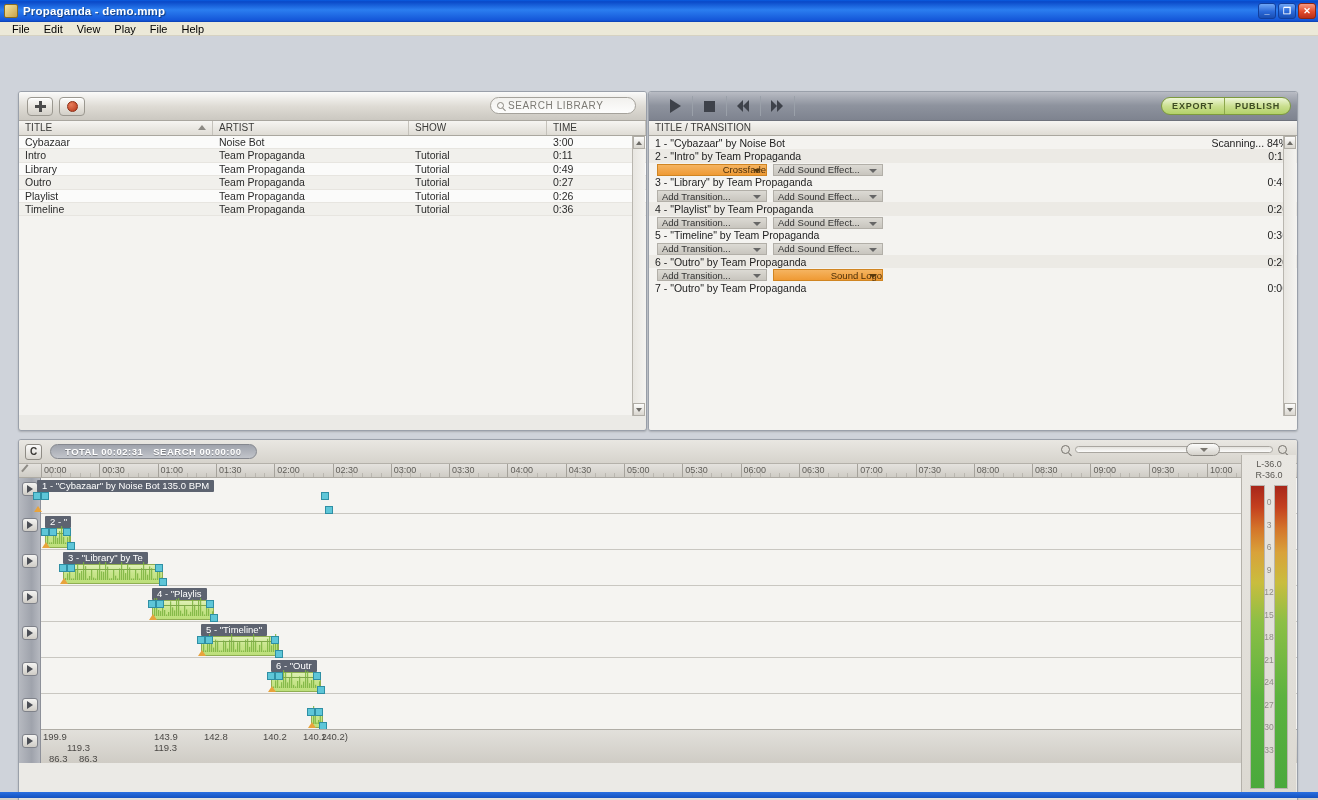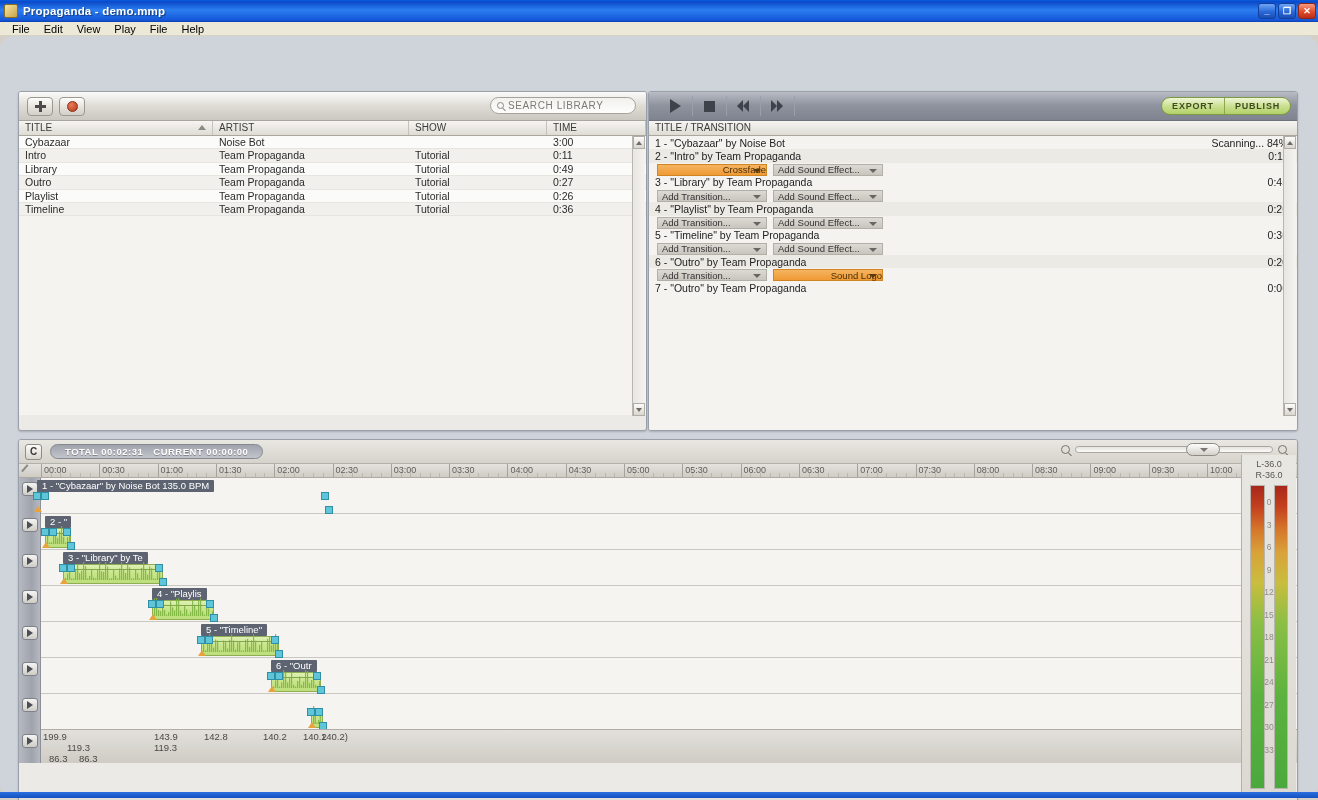--- a/index.html
+++ b/index.html
@@ -26,21 +26,21 @@
     background:linear-gradient(180deg,#6fa6f5,#2a68d8 55%,#1a4eb2);}
   .tb-btn.close{ background:linear-gradient(180deg,#f79b83,#e34b2a 55%,#b9301a); border-color:#8e2512;}
   
   .menubar{
     height:14px; background:#ece9d8; display:flex; align-items:center;
     padding-left:5px; border-bottom:1px solid #d6d2c2;
   }
   .menu-item{ font-size:11px; padding:1px 7px; color:#000; }
   
   .workspace{ position:relative; width:1318px; height:762px; background:#cfd3da;
-    padding:6px 0 0 0;border-radius:13px; }
+    padding:6px 0 0 0; }
   
   .panel{ position:absolute; background:#ebeae6;
     border:1px solid #9aa0aa; border-radius:3px;
     box-shadow:0 1px 2px rgba(0,0,0,.18); overflow:hidden;}
   #library-panel{ left:18px; top:55px; width:629px; height:340px; }
   #playlist-panel{ left:648px; top:55px; width:650px; height:340px; }
   #timeline-panel{ left:18px; top:403px; width:1280px; height:373px; }
 
   
   .lib-toolbar{ height:29px;
@@ -409,21 +409,21 @@
           <div class="tri-dn"></div>
         </div>
     </div>
   </div>
 
   <div class="panel" id="timeline-panel">
     <div class="tl-top">
       <div class="c-btn">C</div>
       <div class="time-pill">
         <span>TOTAL 00:02:31</span>
-        <span>CURRENT 00:00:00</span>
+        <span>SEARCH 00:00:00</span>
       </div>
       <div class="zoom-wrap">
         <div class="zm-ico"></div>
         <div class="zm-track">
           <div class="zm-knob"></div>
         </div>
         <div class="zm-ico"></div>
       </div>
     </div>
     <div class="ruler" id="timeline-ruler">

